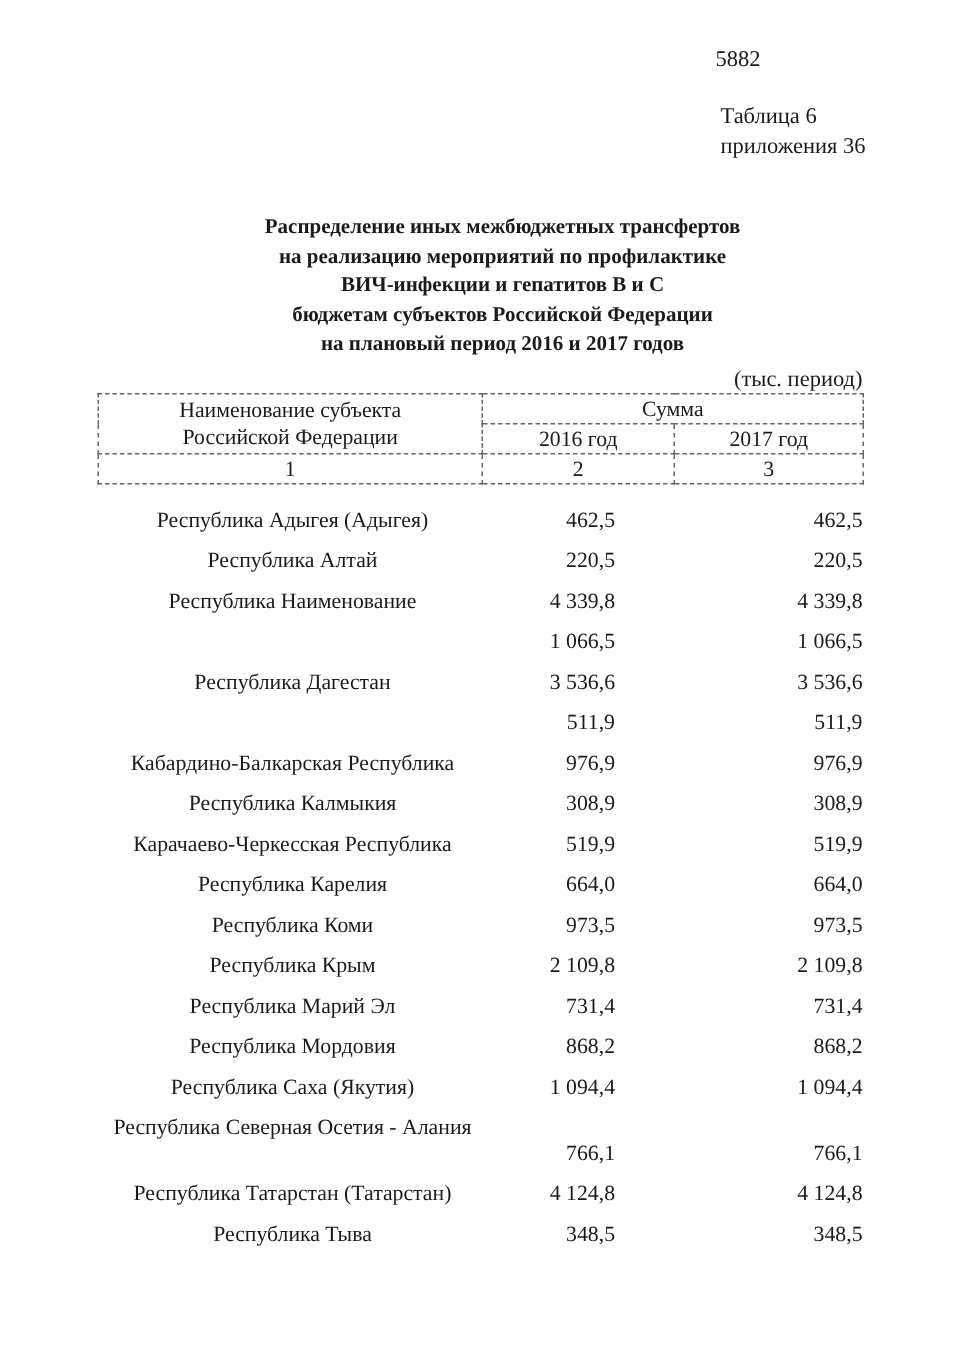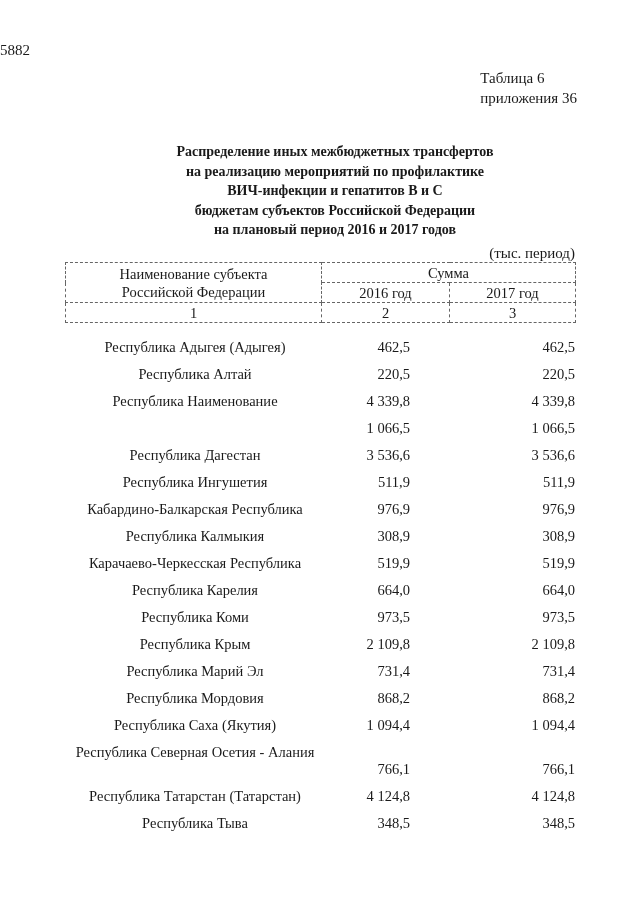--- a/index.html
+++ b/index.html
@@ -2,22 +2,22 @@
 <html><head>
 <meta charset="utf-8">
 <style>
   html, body { margin: 0; padding: 0; background: #ffffff; }
   body {
     width: 640px; height: 905px; position: relative; overflow: hidden;
     font-family: "Liberation Serif", "DejaVu Serif", serif;
     color: #1a1a1a;
   }
   .page-number {
-    position: absolute; top: 42px; left: 0; width: 507px;
-    text-align: left; font-size: 15px;
+    position: absolute; top: 32px; left: 0; width: 507px;
+    text-align: right; font-size: 15px;
   }
   .table-ref {
     position: absolute; top: 68px; right: 63px;
     font-size: 15px; line-height: 20px;
   }
   .title {
     position: absolute; top: 142px; left: 0; width: 670px;
     text-align: center; font-size: 14px; font-weight: bold; line-height: 19.5px;
   }
   .units {
@@ -99,21 +99,20 @@
     <div class="row">
       <div class="v1">1 066,5</div>
       <div class="v2">1 066,5</div>
     </div>
     <div class="row">
       <div class="name">Республика Дагестан</div>
       <div class="v1">3 536,6</div>
       <div class="v2">3 536,6</div>
     </div>
     <div class="row">
-      <div class="name">Республика Ингушетия</div>
       <div class="v1">511,9</div>
       <div class="v2">511,9</div>
     </div>
     <div class="row">
       <div class="name">Кабардино-Балкарская Республика</div>
       <div class="v1">976,9</div>
       <div class="v2">976,9</div>
     </div>
     <div class="row">
       <div class="name">Республика Калмыкия</div>

